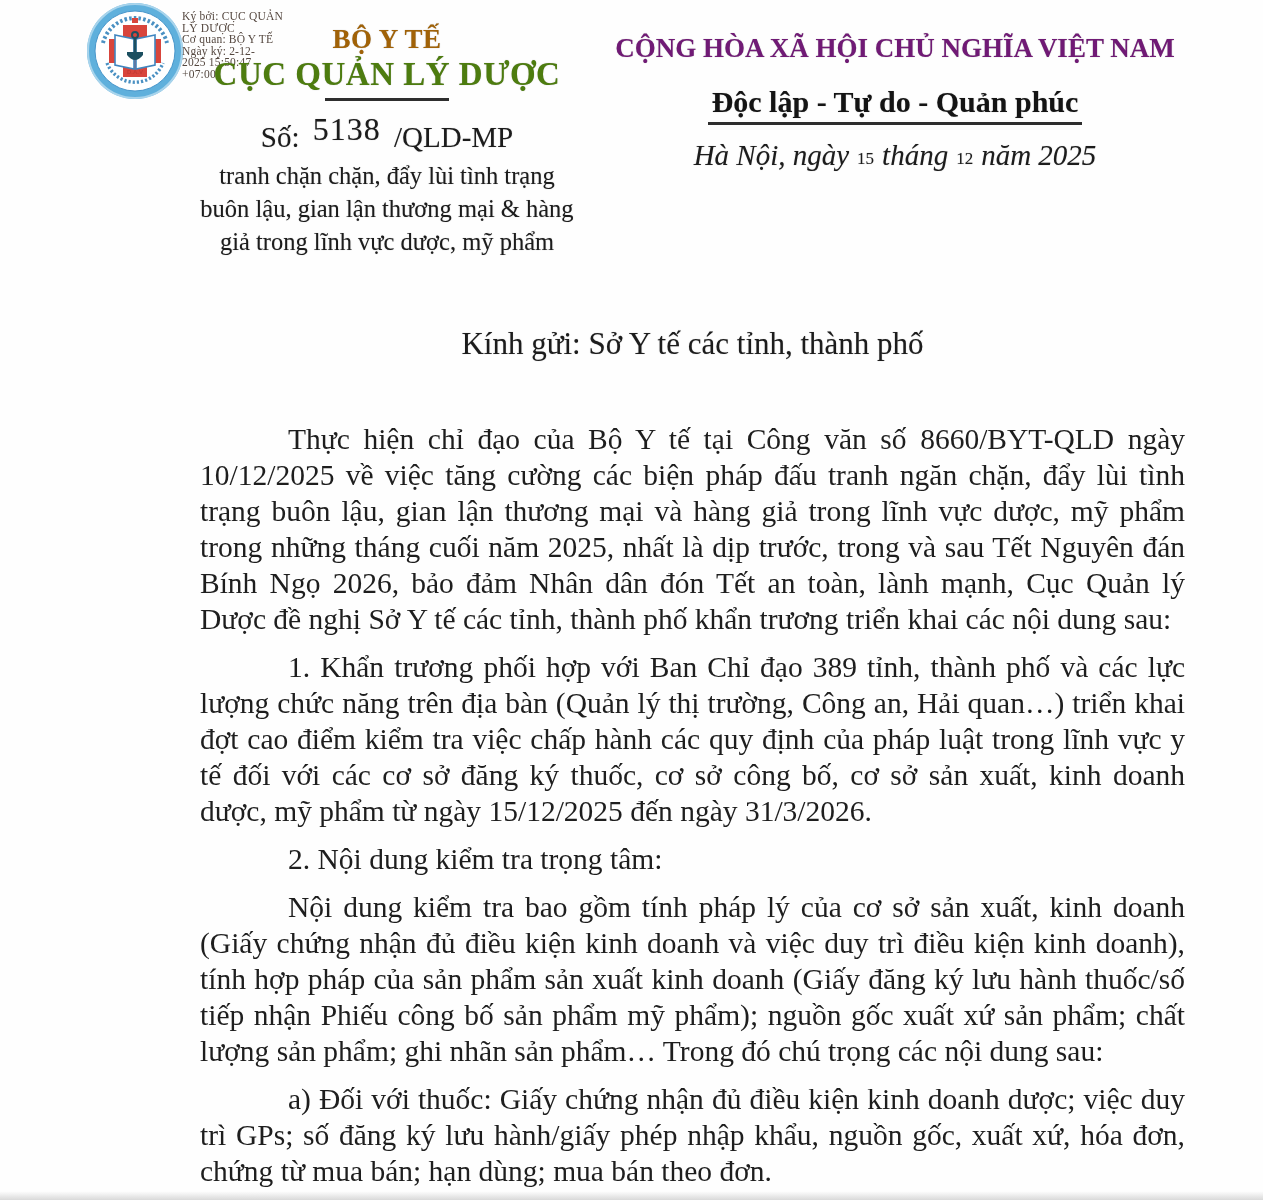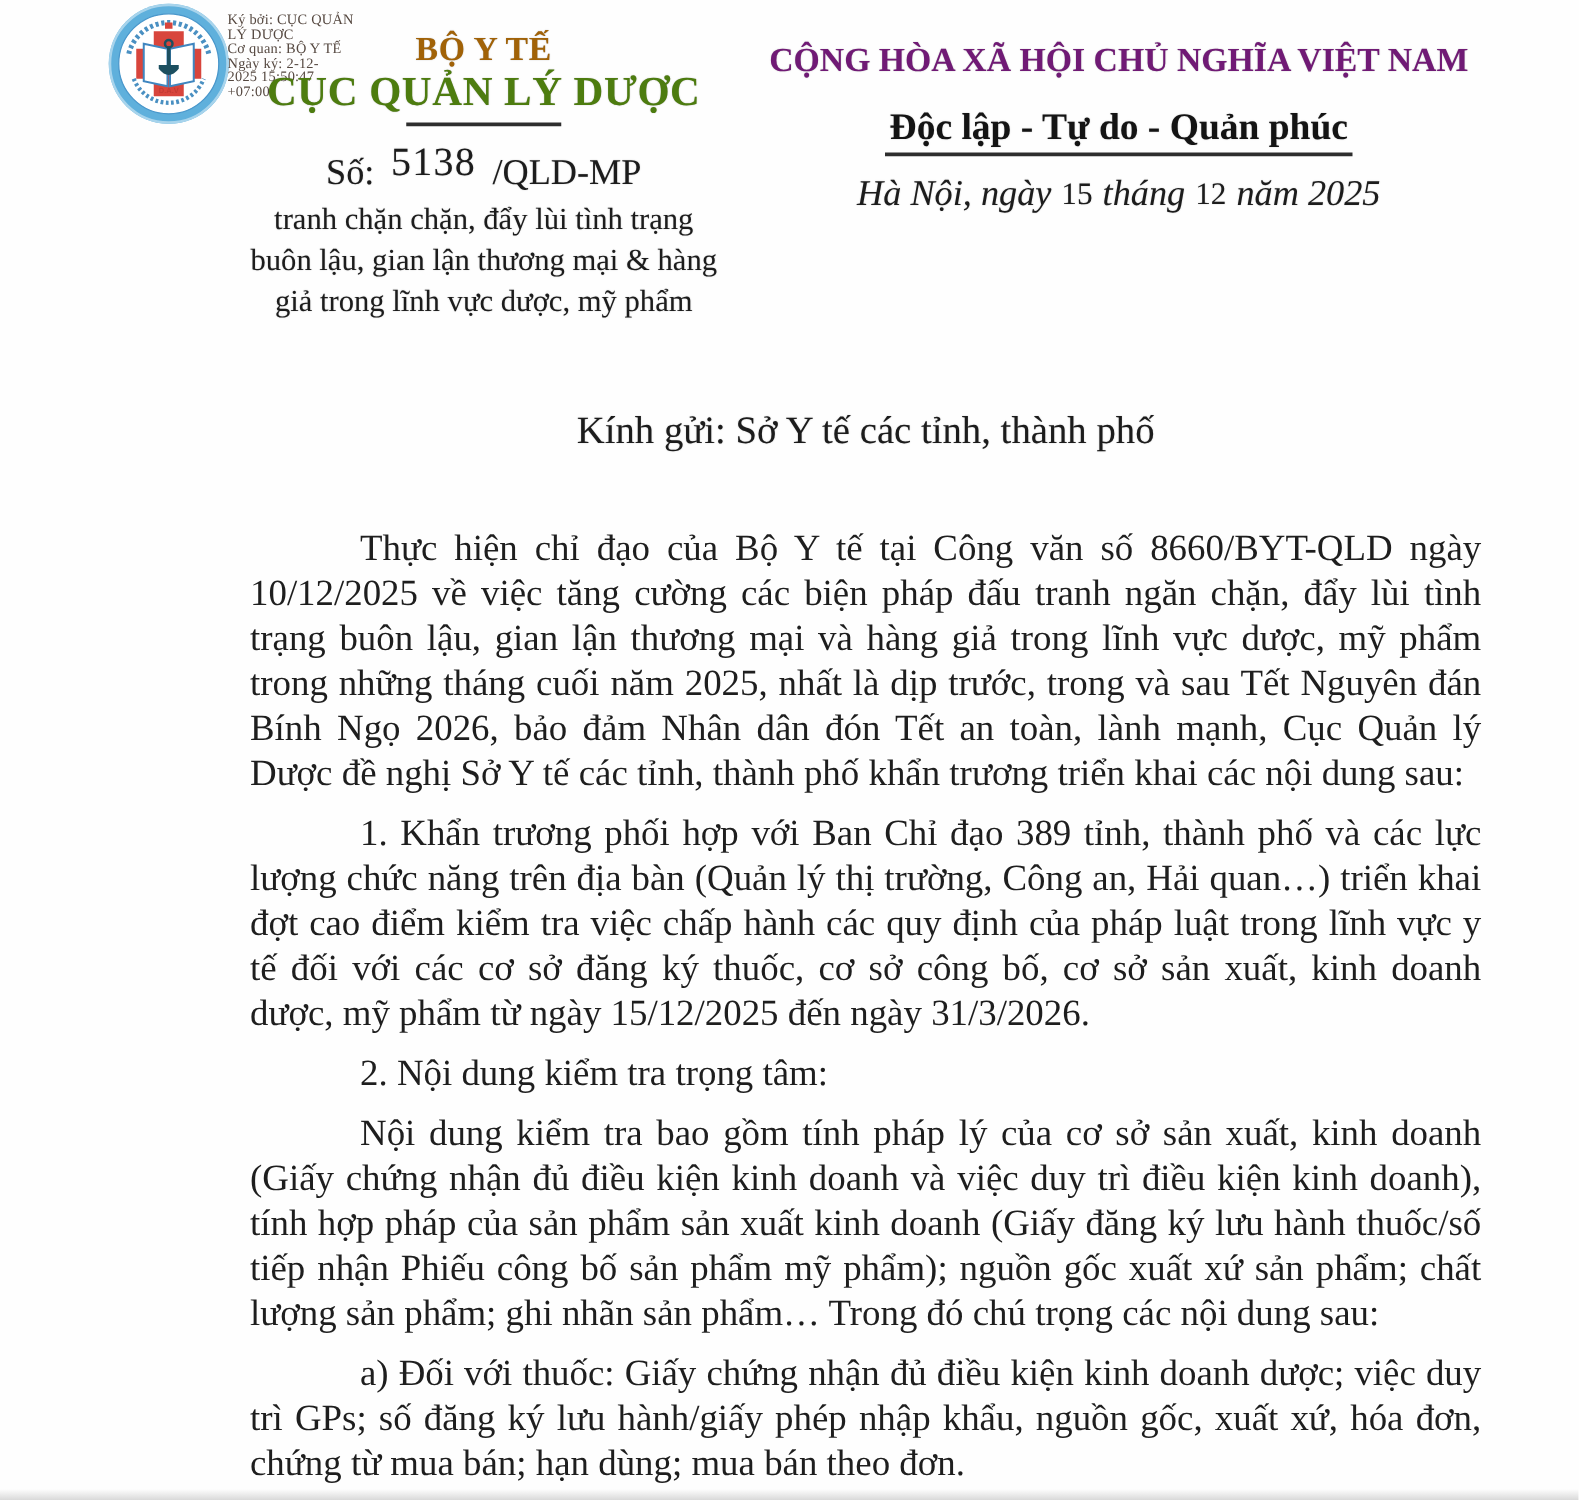--- a/index.html
+++ b/index.html
@@ -48,21 +48,21 @@
   .hdr-right {
     position: absolute; left: 600px; top: 33px; width: 590px;
     text-align: center;
   }
   .country { font-size: 27px; font-weight: bold; color: #701a75; white-space: nowrap; }
   .motto   {
     display: inline-block; font-size: 30px; font-weight: bold; color: #141414;
     margin-top: 3px; padding: 0 4px 3px 4px; border-bottom: 3px solid #2e2e2e;
   }
   .dateline { margin-top: 14px; font-size: 29px; font-style: italic; color: #1c1c1c; white-space: nowrap; }
-  .dateline .typed-num { font-style: normal; font-size: 25px; position: relative; top: -1px; margin: 0 8px; }
+  .dateline .typed-num { font-style: normal; font-size: 17px; position: relative; top: -1px; margin: 0 8px; }
 
   
   .recipient {
     position: absolute; left: 200px; top: 326px; width: 985px;
     text-align: center; font-size: 31px; color: #1c1c1c;
   }
 
   
   .body-text {
     position: absolute; left: 200px; top: 421px; width: 985px;

